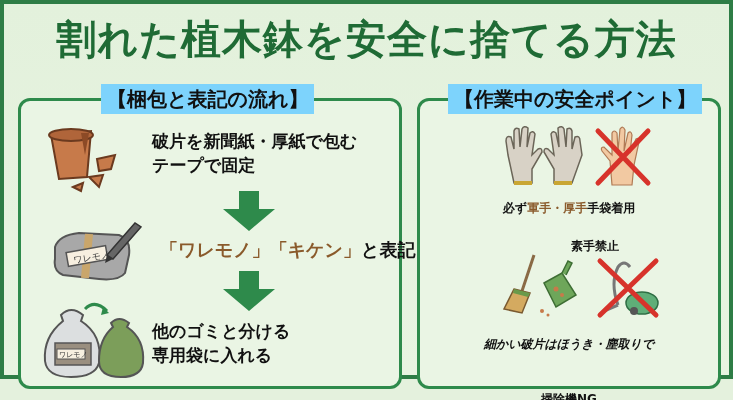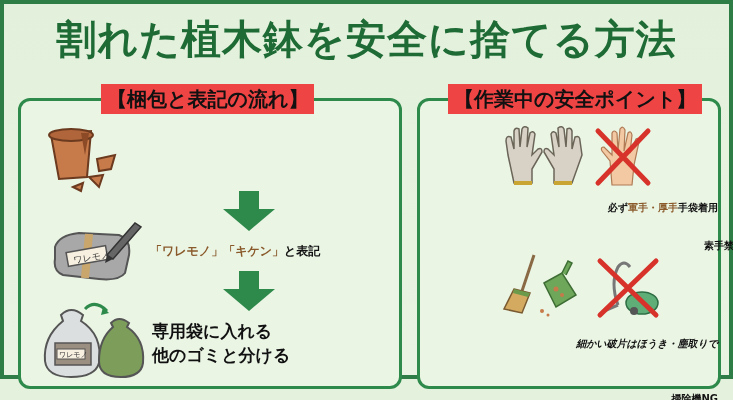--- a/index.html
+++ b/index.html
@@ -14,97 +14,101 @@
     font-size: 40px; font-weight: bold; color: #1f6b35; letter-spacing: 1px;
     line-height: 58px;
   }
   .panel {
     position: absolute; border: 3px solid #2e8a4b; border-radius: 12px;
     background: #eaf5e4;
   }
   .panel-left { left: 14px; top: 94px; width: 384px; height: 291px; }
   .panel-right { left: 413px; top: 94px; width: 304px; height: 291px; }
   .panel-heading {
-    position: absolute; top: -17px; background: #ef4444;
+    position: absolute; top: -17px; background: #7dd3fc;
     font-size: 20px; font-weight: bold; color: #111; padding: 0 6px; line-height: 30px;
     white-space: nowrap;
   }
   .panel-left .panel-heading { left: 80px; }
   .panel-right .panel-heading { left: 16px; margin-left: 12px; }
 
   .step { position: absolute; left: 0; width: 100%; }
   .step-text {
     position: absolute; font-size: 17px; font-weight: bold; color: #111; line-height: 24px;
     white-space: nowrap;
   }
   .hl-brown { color: #8a5a2b; }
   .hl-red { color: #d03a30; }
   .arrow { position: absolute; width: 52px; height: 40px; }
 
   .icon { position: absolute; }
   .center-text {
-    position: absolute; left: 0; width: 100%; text-align: right;
-    font-size: 10px; font-weight: bold; color: #111; line-height: 22px; white-space: nowrap;
+    position: absolute; left: 0; width: 100%; text-align: center;
+    font-size: 12px; font-weight: bold; color: #111; line-height: 22px; white-space: nowrap;
   }
 </style>
 </head>
 <body>
 
 <div class="frame">
   <div class="title">割れた植木鉢を安全に捨てる方法</div>
 
   <div class="panel panel-left">
     <div class="panel-heading">【梱包と表記の流れ】</div>
 
     <div class="step" style="top:22px;height:70px;">
       <svg class="icon" style="left:24px;top:2px;" width="80" height="70" viewBox="0 0 80 70">
         <path d="M6 10 L46 6 L42 52 L14 54 Z" fill="#c77a4a" stroke="#6b3a1f" stroke-width="2"></path>
         <ellipse cx="26" cy="10" rx="22" ry="6" fill="#b0653a" stroke="#6b3a1f" stroke-width="2"></ellipse>
         <path d="M36 8 L44 8 L40 30 Z" fill="#8c4a26"></path>
         <path d="M52 34 L70 30 L66 44 L54 46 Z" fill="#c77a4a" stroke="#6b3a1f" stroke-width="2"></path>
         <path d="M44 52 L58 50 L54 62 Z" fill="#c77a4a" stroke="#6b3a1f" stroke-width="2"></path>
         <path d="M28 62 L38 58 L36 66 Z" fill="#c77a4a" stroke="#6b3a1f" stroke-width="2"></path>
       </svg>
+      <div class="step-text" style="left:131px;top:6px;">
+        <div>破片を新聞紙・厚紙で包む</div>
+        <div>テープで固定</div>
+      </div>
     </div>
 
     <svg class="arrow" style="left:202px;top:90px;" viewBox="0 0 52 40">
       <path d="M16 0 H36 V18 H52 L26 40 L0 18 H16 Z" fill="#2e8a4b"></path>
     </svg>
 
     <div class="step" style="top:122px;height:60px;">
       <svg class="icon" style="left:28px;top:-6px;" width="100" height="70" viewBox="0 0 100 70">
         <path d="M6 30 Q10 18 30 16 L70 18 Q82 22 80 38 L76 56 Q70 64 50 62 L14 58 Q4 54 6 42 Z" fill="#a8a8a8" stroke="#555" stroke-width="2"></path>
         <path d="M40 17 L36 61" stroke="#c9a66b" stroke-width="8"></path>
         <rect x="18" y="32" width="40" height="14" fill="#f7efe0" stroke="#555" stroke-width="1.5" transform="rotate(-10 38 39)"></rect>
         <text x="24" y="44" font-size="9" fill="#333" transform="rotate(-10 38 39)">ワレモノ</text>
         <path d="M58 38 L86 6 L92 10 L64 42 Z" fill="#666" stroke="#333" stroke-width="1.5"></path>
         <path d="M58 38 L56 46 L64 42 Z" fill="#333"></path>
       </svg>
-      <div class="step-text" style="left:129px;top:16px;font-size:12px;">
+      <div class="step-text" style="left:139px;top:16px;font-size:18px;font-family:Liberation Mono, monospace;">
         <span class="hl-brown">「ワレモノ」</span><span class="hl-brown">「キケン」</span><span>と表記</span>
       </div>
     </div>
 
     <svg class="arrow" style="left:202px;top:170px;" viewBox="0 0 52 40">
       <path d="M16 0 H36 V18 H52 L26 40 L0 18 H16 Z" fill="#2e8a4b"></path>
     </svg>
 
     <div class="step" style="top:200px;height:80px;">
       <svg class="icon" style="left:20px;top:0px;" width="110" height="80" viewBox="0 0 110 80">
         <path d="M20 14 Q30 4 42 14 L40 20 Q62 34 58 62 Q54 76 30 76 Q6 76 4 60 Q2 36 22 20 Z" fill="#dcdfe0" stroke="#555" stroke-width="2"></path>
         <rect x="14" y="42" width="36" height="22" fill="#9a8f80" stroke="#555" stroke-width="1.5"></rect>
         <rect x="16" y="48" width="28" height="10" fill="#f7efe0" stroke="#555" stroke-width="1"></rect>
         <text x="18" y="56" font-size="7" fill="#333">ワレモノ</text>
         <path d="M70 22 Q78 14 88 22 L86 26 Q104 38 102 62 Q100 76 80 76 Q58 76 58 60 Q58 38 72 26 Z" fill="#7c9e5a" stroke="#555" stroke-width="2"></path>
         <path d="M44 8 Q54 -2 66 10" fill="none" stroke="#2e8a4b" stroke-width="3"></path>
         <path d="M62 6 L68 12 L60 14 Z" fill="#2e8a4b"></path>
       </svg>
       <div class="step-text" style="left:131px;top:18px;">
+        <div>他のゴミと分ける</div>
         <div>専用袋に入れる</div>
-        <div>他のゴミと分ける</div>
       </div>
     </div>
   </div>
 
   <div class="panel panel-right">
     <div class="panel-heading">【作業中の安全ポイント】</div>
 
     <svg class="icon" style="left:82px;top:24px;" width="160" height="64" viewBox="0 0 160 64">
       <g fill="#d8d2c6" stroke="#6b6558" stroke-width="1.5">
         <path d="M6 30 L4 16 Q4 10 9 12 L12 24 L12 6 Q13 2 17 4 L18 22 L20 4 Q22 0 26 3 L25 22 L28 8 Q31 5 33 9 L30 30 L36 24 Q40 22 40 27 L30 44 L30 58 L12 58 Z"></path>

